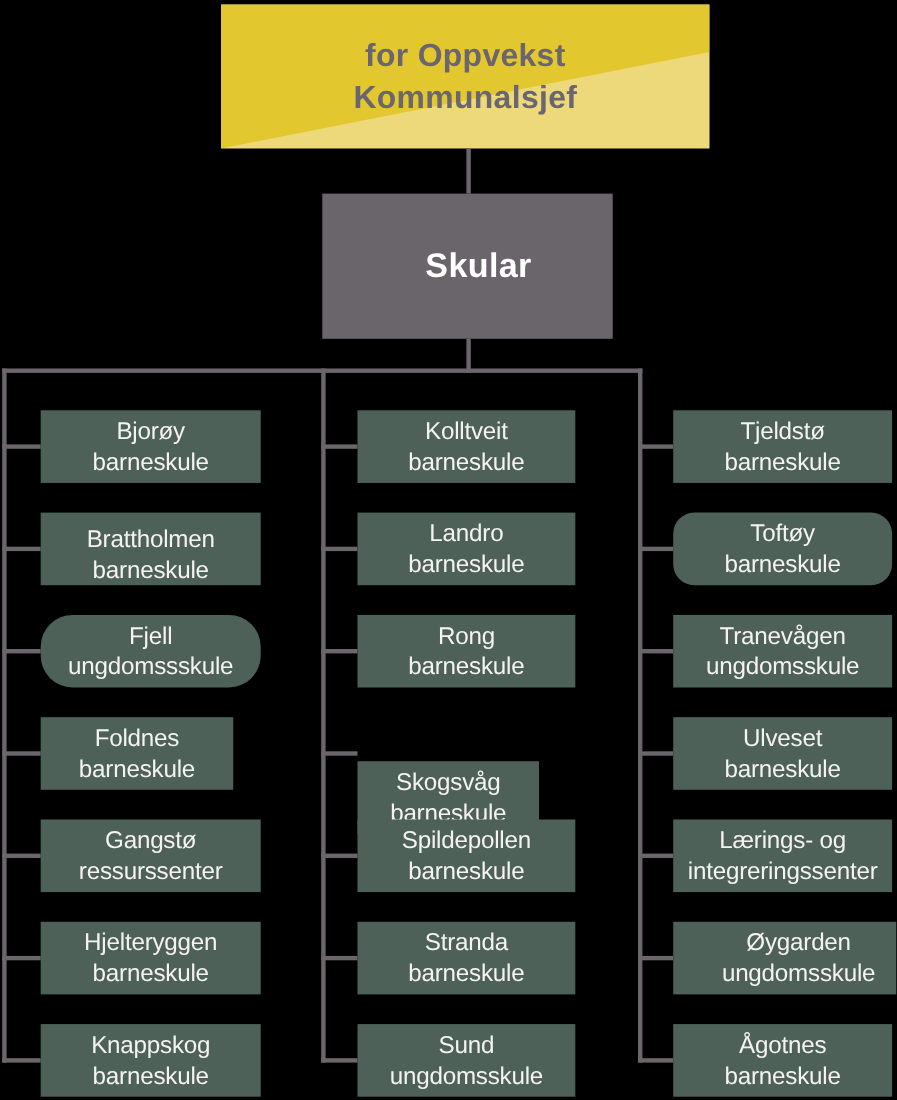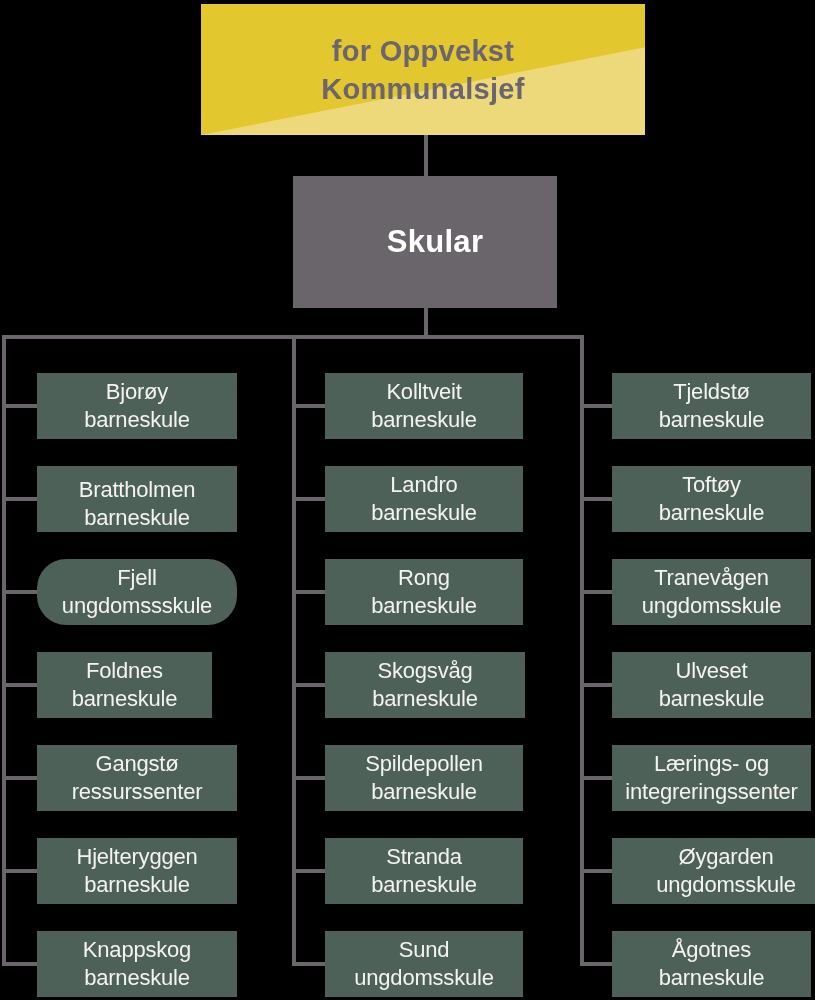--- a/index.html
+++ b/index.html
@@ -175,21 +175,21 @@
         </div>
       </div>
       <div class="line" style="left: 292px; top: 590px; width: 33px; height: 4px;"></div>
       <div class="box school-box" style="left: 325px; top: 559px; width: 198px; height: 66px;">
         <div class="box-label">
           <span>Rong</span>
           <span>barneskule</span>
         </div>
       </div>
       <div class="line" style="left: 292px; top: 683px; width: 33px; height: 4px;"></div>
-      <div class="box school-box" style="left: 325px; top: 652px; width: 200px; height: 66px;">
+      <div class="box school-box" style="left: 325px; top: 692px; width: 165px; height: 66px;">
         <div class="box-label">
           <span>Skogsvåg</span>
           <span>barneskule</span>
         </div>
       </div>
       <div class="line" style="left: 292px; top: 776px; width: 33px; height: 4px;"></div>
       <div class="box school-box" style="left: 325px; top: 745px; width: 198px; height: 66px;">
         <div class="box-label">
           <span>Spildepollen</span>
           <span>barneskule</span>
@@ -211,21 +211,21 @@
       </div>
       <div class="line" style="left: 580px; top: 335px; width: 4px; height: 631px;"></div>
       <div class="line" style="left: 580px; top: 404px; width: 32px; height: 4px;"></div>
       <div class="box school-box" style="left: 612px; top: 373px; width: 199px; height: 66px;">
         <div class="box-label">
           <span>Tjeldstø</span>
           <span>barneskule</span>
         </div>
       </div>
       <div class="line" style="left: 580px; top: 497px; width: 32px; height: 4px;"></div>
-      <div class="box school-box" style="left: 612px; top: 466px; width: 199px; height: 66px;">
+      <div class="box school-box" style="left: 612px; top: 466px; width: 199px; height: 66px; border-radius: 19px;">
         <div class="box-label">
           <span>Toftøy</span>
           <span>barneskule</span>
         </div>
       </div>
       <div class="line" style="left: 580px; top: 590px; width: 32px; height: 4px;"></div>
       <div class="box school-box" style="left: 612px; top: 559px; width: 199px; height: 66px;">
         <div class="box-label">
           <span>Tranevågen</span>
           <span>ungdomsskule</span>

